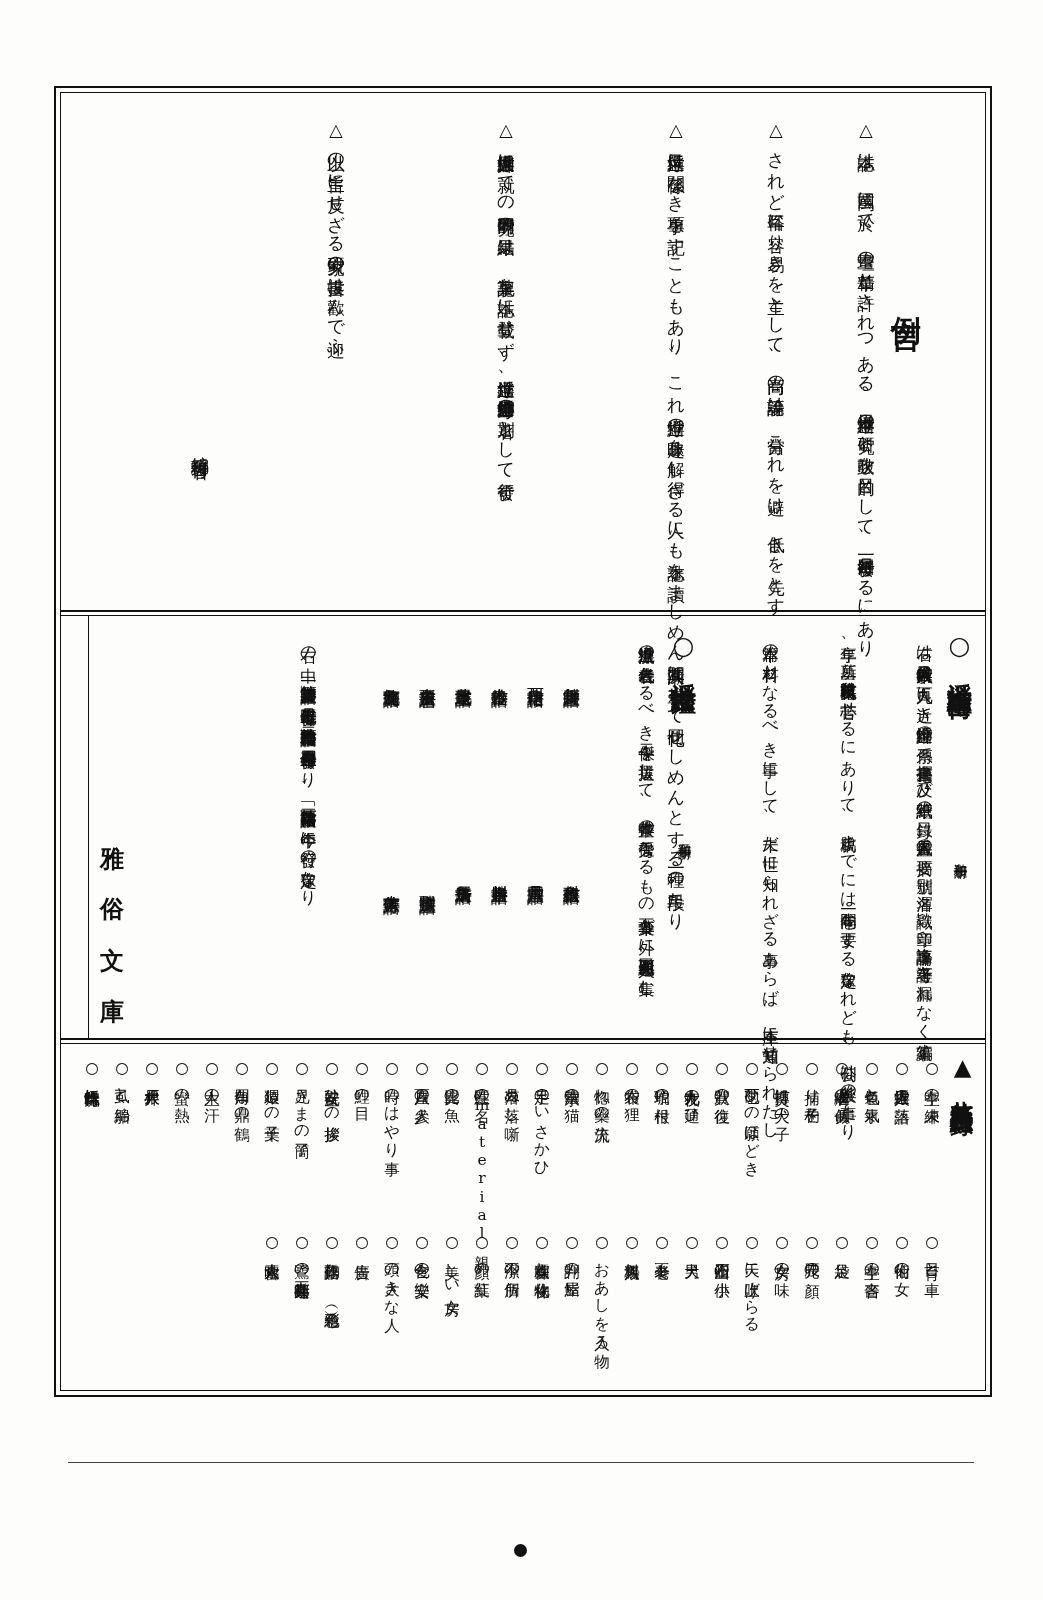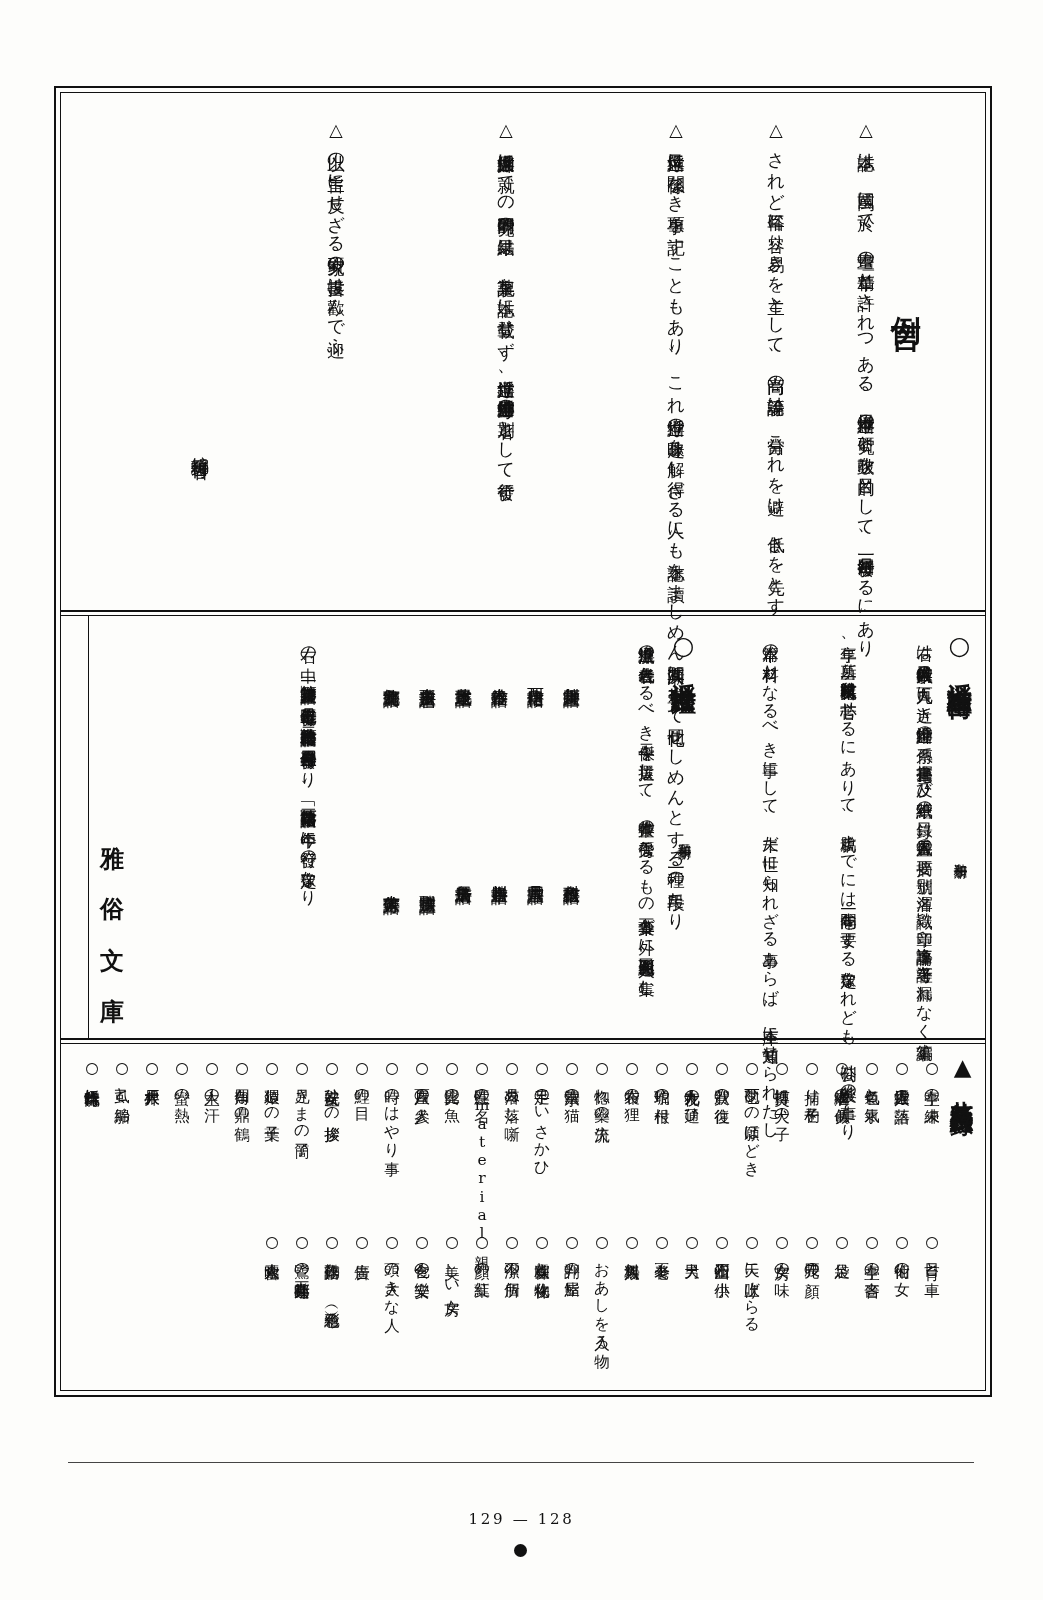--- a/index.html
+++ b/index.html
@@ -205,16 +205,15 @@
     <div class="vcol b3-col" style="right:526px;top:188px;height:150px;">○美しい女房</div>
     <div class="vcol b3-col" style="right:556px;top:188px;height:150px;">○乞食の安樂</div>
     <div class="vcol b3-col" style="right:586px;top:188px;height:150px;">○頭の大きな人</div>
     <div class="vcol b3-col" style="right:616px;top:188px;height:150px;">○廣告</div>
     <div class="vcol b3-col" style="right:646px;top:188px;height:150px;">○勸作落語　　　（彩色繪）</div>
     <div class="vcol b3-col" style="right:676px;top:188px;height:150px;">○鷺の五郎兵衞辻噺</div>
     <div class="vcol b3-col" style="right:706px;top:188px;height:150px;">○素人咄會</div>
   </div>
 
   <div class="foot-rule"></div>
-  <div class="folio">129 — 128</div>
   <div class="dot"></div>
 
 </div>
 
 </body></html>

